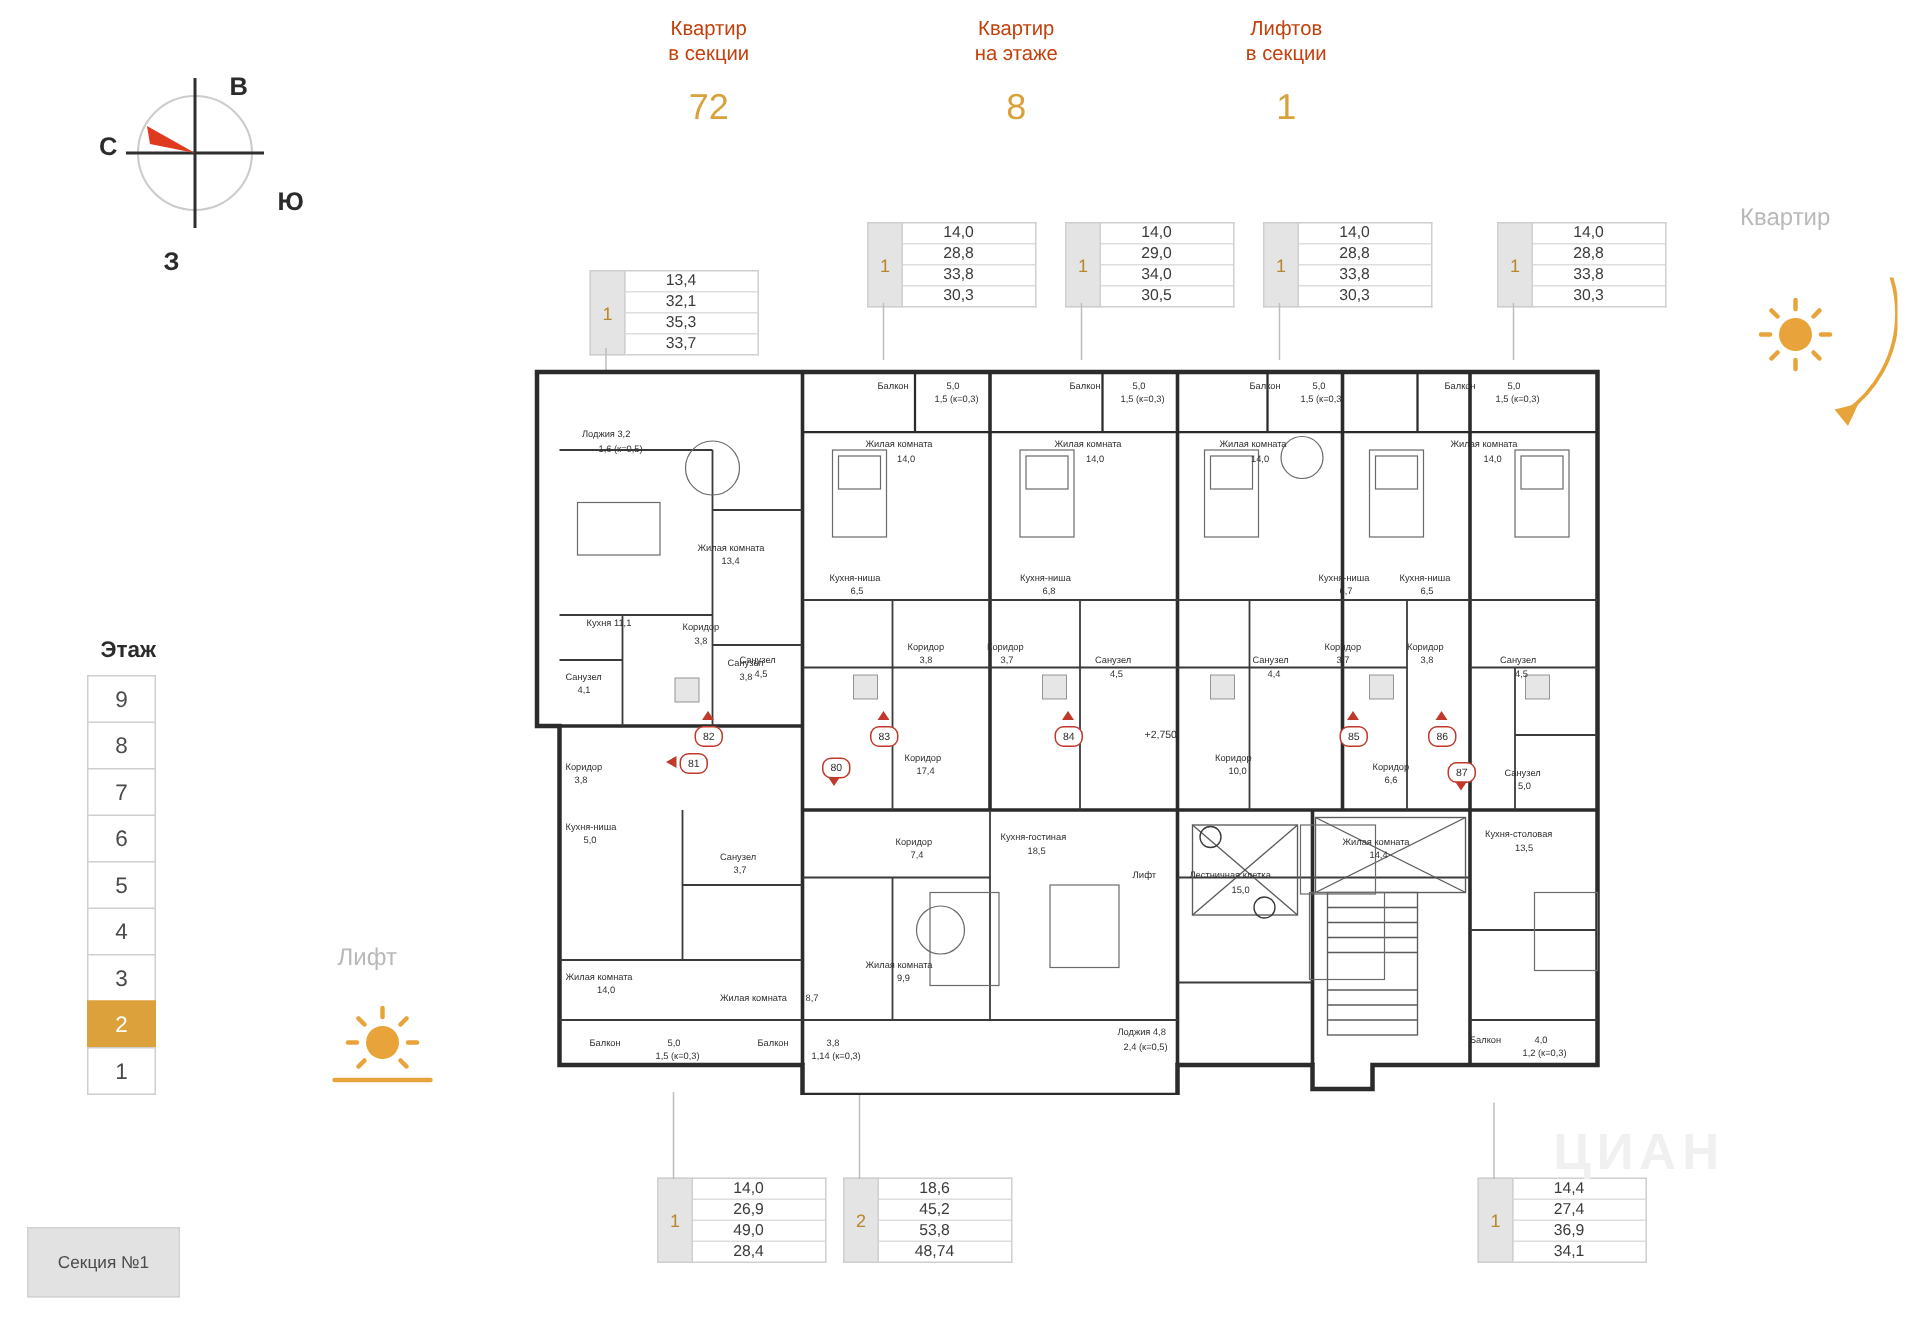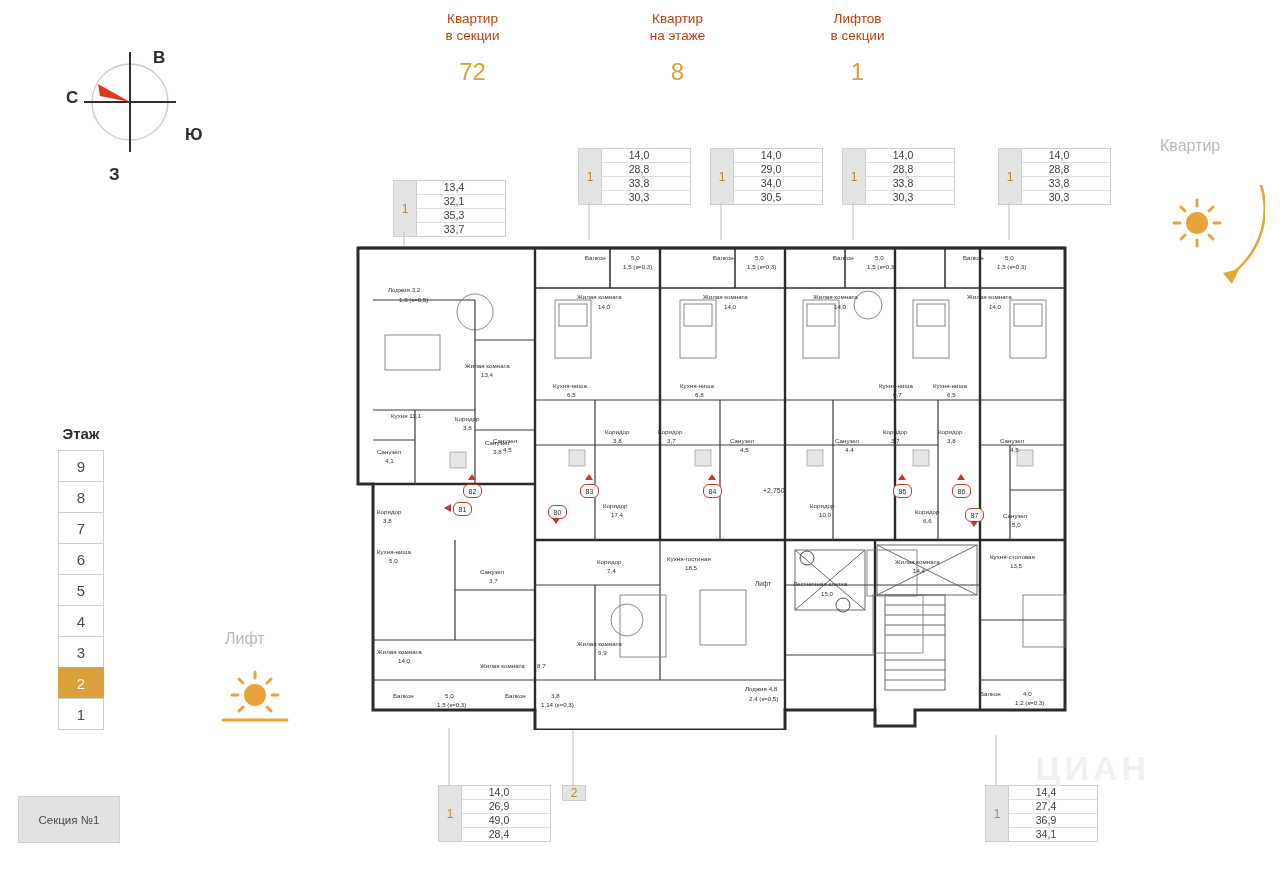--- a/index.html
+++ b/index.html
@@ -19,28 +19,28 @@
 
   
   .compass{position:absolute;left:60px;top:40px;width:170px;height:120px;}
   .compass .lbl{position:absolute;font-size:17px;font-weight:bold;color:#2b2b2b;}
 
   
   .sunlabel{position:absolute;font-size:16px;color:#b9b9b9;}
 
   
   .floors{position:absolute;left:58px;top:425px;width:46px;}
-  .floors .title{font-size:15px;font-weight:bold;color:#2b2b2b;margin-bottom:8px;text-align:center;}
+  .floors .title{font-size:15px;font-weight:bold;color:#2b2b2b;margin-bottom:8px;text-align:right;}
   .fl{width:44px;height:30px;border:1px solid #cfcfcf;border-bottom:none;
       display:flex;align-items:center;justify-content:center;font-size:15px;color:#4a4a4a;background:#fff;}
   .fl:last-child{border-bottom:1px solid #cfcfcf;}
   .fl.active{background:#dda13c;color:#fff;border-color:#dda13c;}
 
   
-  .sections{position:absolute;left:18px;top:796px;display:flex;gap:32px;}
+  .sections{position:absolute;left:18px;top:818px;display:flex;gap:32px;}
   .sec{width:100px;height:45px;display:flex;align-items:center;justify-content:center;
        font-size:11.5px;color:#4a4a4a;background:#e2e2e2;border:1px solid #d2d2d2;}
   .sec.active{background:#dda13c;color:#fff;border-color:#dda13c;}
 
   
   .spec{position:absolute;display:flex;font-size:10.5px;color:#3b3b3b;}
   .spec .rooms{width:22px;background:#e4e4e4;border:1px solid #cfcfcf;
        display:flex;align-items:center;justify-content:center;font-size:12px;color:#b8862c;}
   .spec .rows{border:1px solid #cfcfcf;border-left:none;}
   .spec .rows div{height:13px;line-height:13px;padding:0 22px 0 8px;border-bottom:1px solid #dedede;
@@ -209,20 +209,26 @@
   <div class="rows">
     <div>14,0</div>
     <div>26,9</div>
     <div>49,0</div>
     <div>28,4</div>
   </div>
 </div>
 
 <div class="spec" style="left:562px;top:785px;">
   <div class="rooms">2</div>
+  <div class="rows">
+    <div>18,6</div>
+    <div>45,2</div>
+    <div>53,8</div>
+    <div>48,74</div>
+  </div>
 </div>
 
 <div class="spec" style="left:985px;top:785px;">
   <div class="rooms">1</div>
   <div class="rows">
     <div>14,4</div>
     <div>27,4</div>
     <div>36,9</div>
     <div>34,1</div>
   </div>

